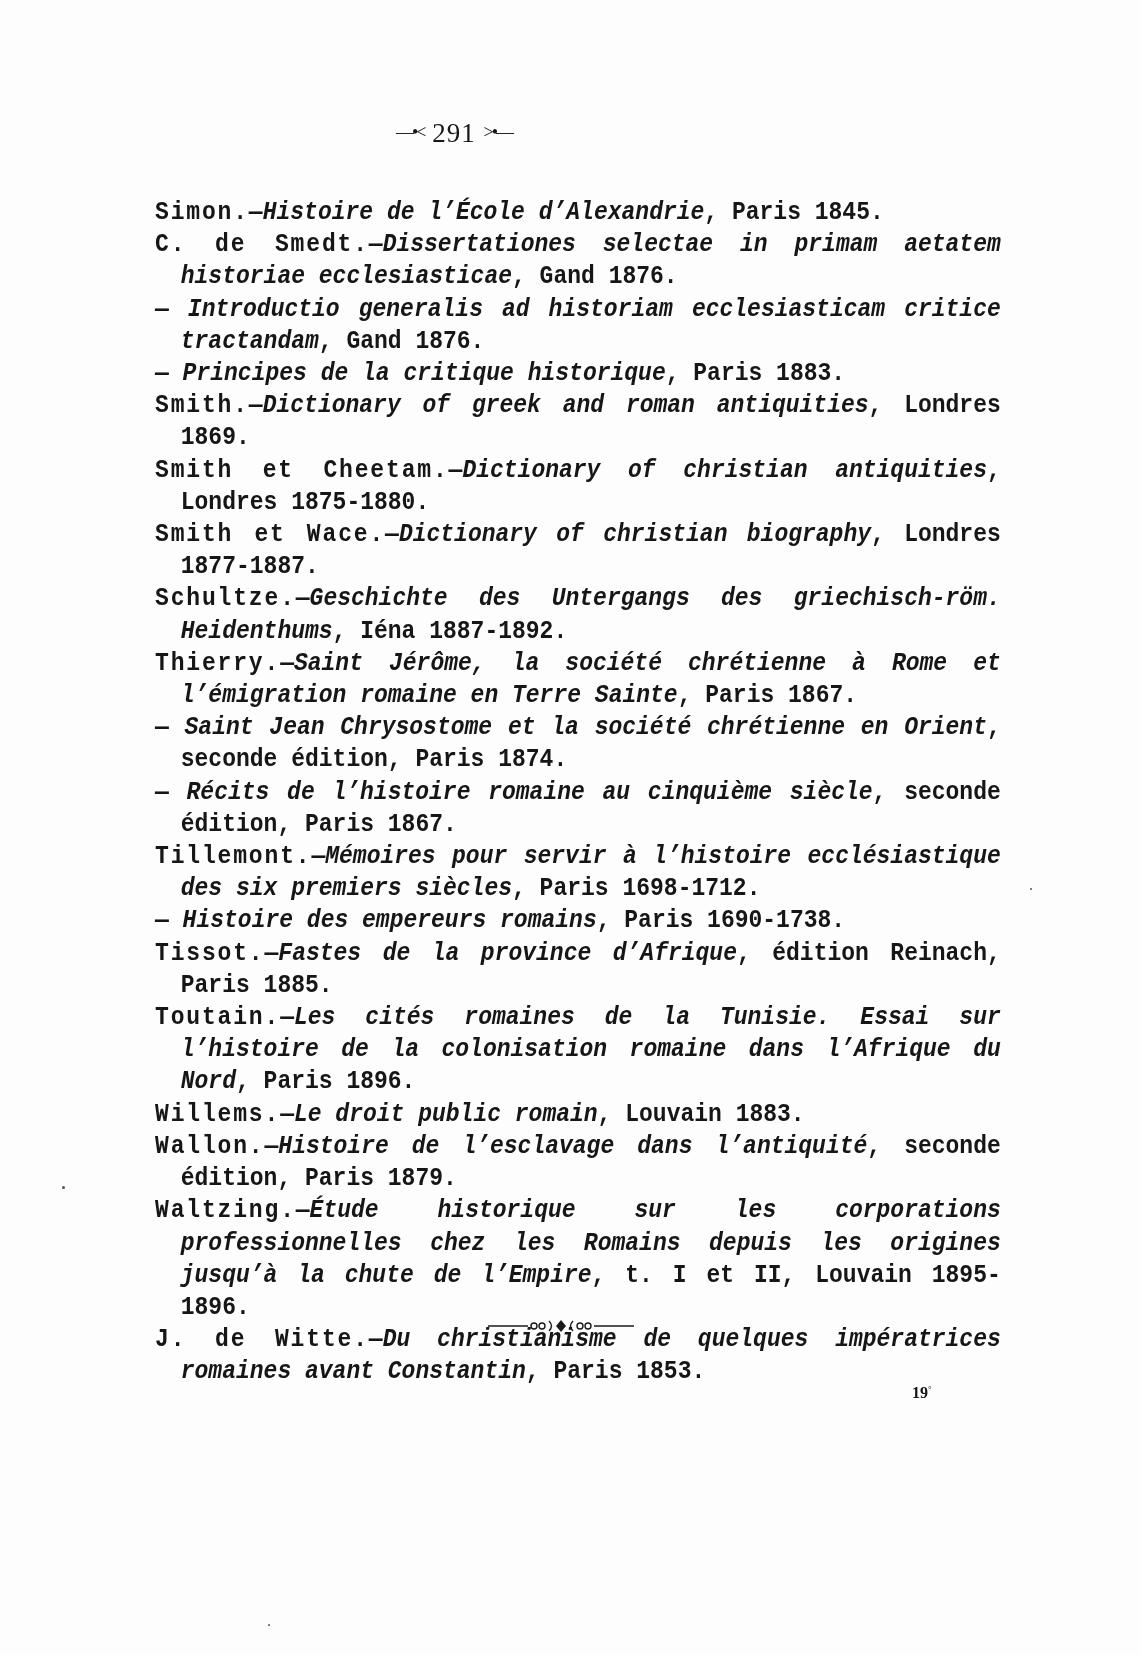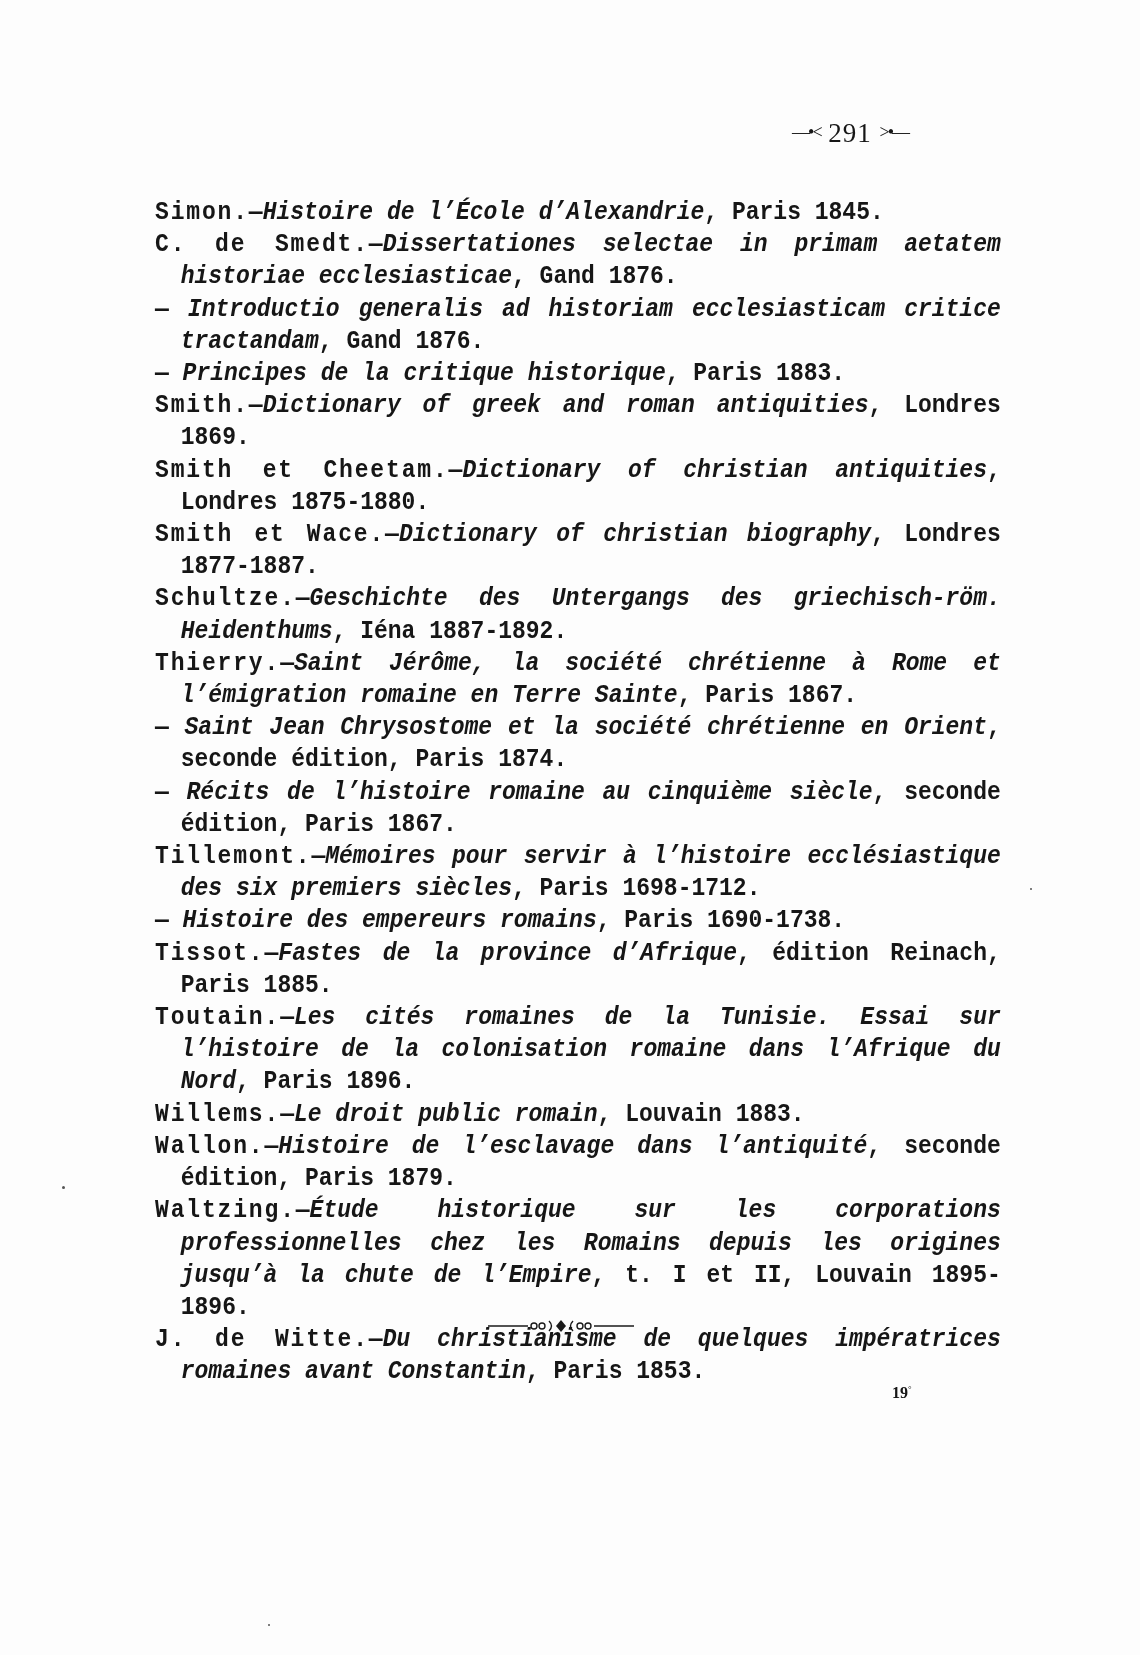--- a/index.html
+++ b/index.html
@@ -6,41 +6,41 @@
   body {
     width: 1140px; height: 1655px;
     background: #fdfdfd;
     position: relative;
     overflow: hidden;
     font-family: "Liberation Serif", "DejaVu Serif", serif;
     color: #161616;
   }
   .page-header {
     position: absolute; top: 118px; left: 0; width: 908px;
-    text-align: right; font-size: 27px; letter-spacing: 1px;
+    text-align: center; font-size: 27px; letter-spacing: 1px;
   }
   .page-header .orn { font-size: 18px; vertical-align: 4px; letter-spacing: -2px; }
   .entries {
     position: absolute; top: 197px; left: 155px; width: 820px;
     font-size: 25px; line-height: 32.2px; font-family: Liberation Mono, monospace;
   }
   .entry {
     padding-left: 28px; text-indent: -28px;
     text-align: justify;
     font-weight: 600;
     transform: scaleX(0.92); transform-origin: left top;
     width: 108.7%;
   }
   .author { letter-spacing: 2px; font-weight: 600; }
   .title { font-style: italic; }
   .ornament {
     position: absolute; top: 1318px; left: 488px; width: 146px; height: 16px;
   }
   .signature {
-    position: absolute; top: 1384px; left: 892px; font-size: 16px; font-weight: 700;
+    position: absolute; top: 1384px; left: 912px; font-size: 16px; font-weight: 700;
   }
   .signature sup { font-size: 9px; font-weight: 400; }
   .speck { position: absolute; width: 3px; height: 3px; background: #555; border-radius: 50%; }
 </style>
 </head>
 <body>
 
 <div class="page-header">
   <span class="orn">—•&lt;</span>
   <span>291</span>

